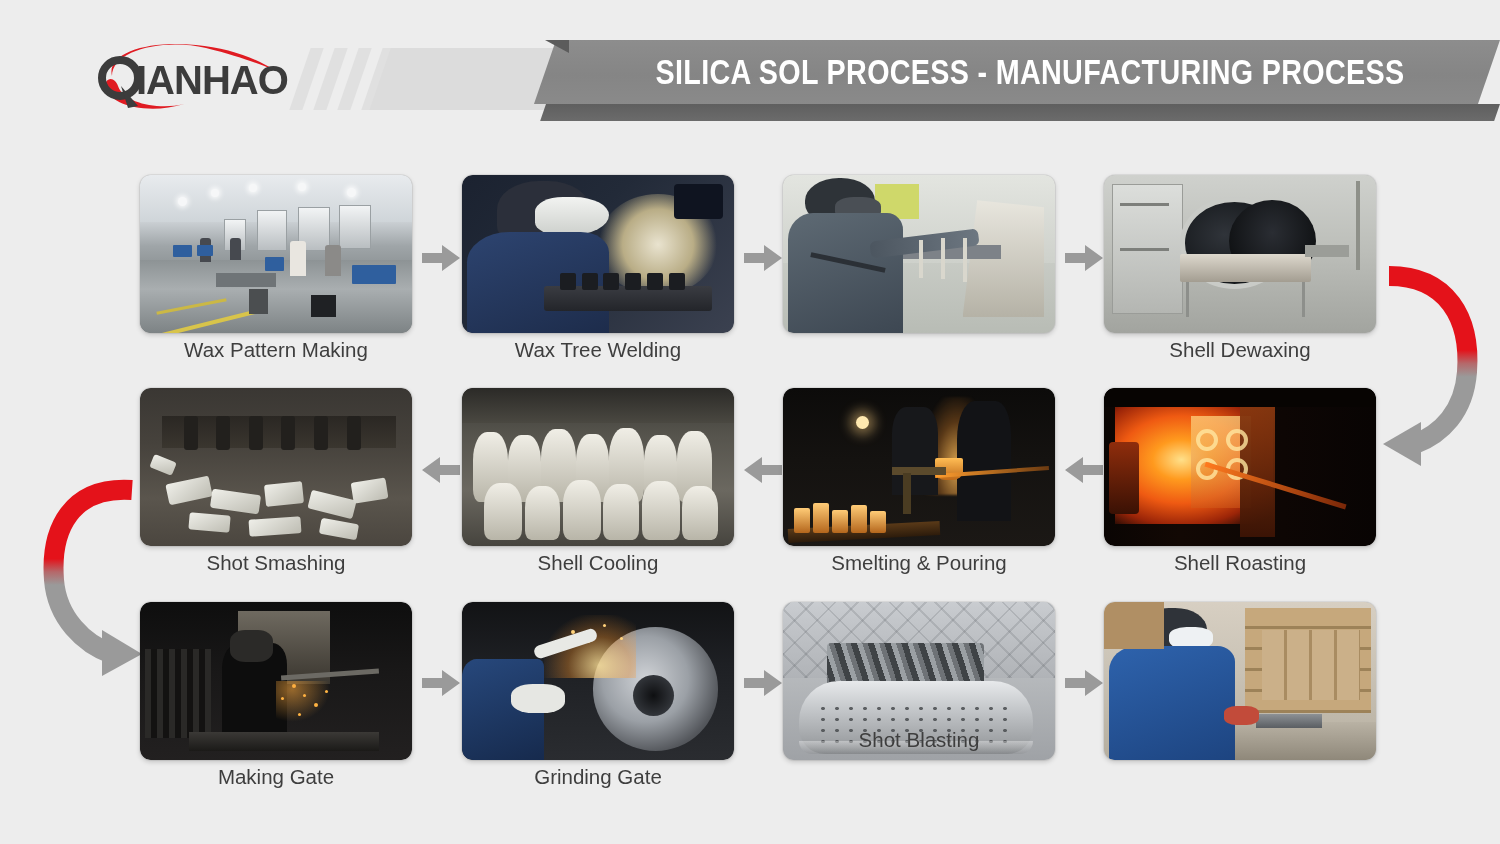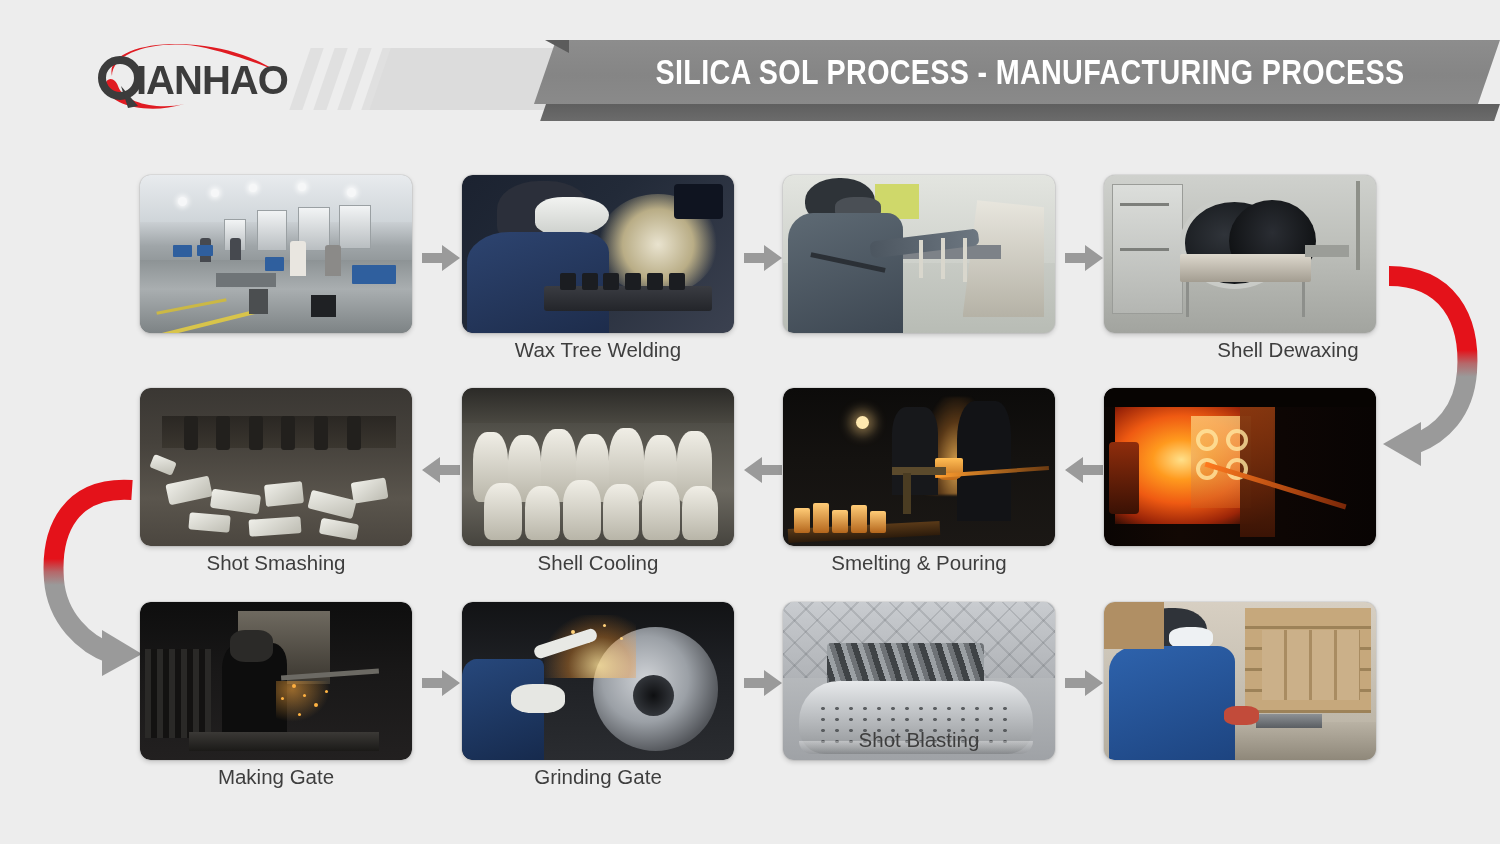--- a/index.html
+++ b/index.html
@@ -321,20 +321,21 @@
         <div class="ob blue" style="left:78%; top:57%; width:16%; height:12%;"></div>
         <div class="ob blue" style="left:46%; top:52%; width:7%; height:9%;"></div>
         <div class="ob blue" style="left:12%; top:44%; width:7%; height:8%;"></div>
         <div class="ob blue" style="left:21%; top:44%; width:6%; height:7%;"></div>
         <div class="ob" style="left:28%; top:62%; width:22%; height:9%; background:#6f7477;"></div>
         <div class="ob" style="left:40%; top:72%; width:7%; height:16%; background:#4b4e50;"></div>
         <div class="ob" style="left:63%; top:76%; width:9%; height:14%; background:#1f2124;"></div>
       </div>
     </div>
   </div>
+  <div class="cap" style="left:140px; top:338px;">Wax Pattern Making</div>
 
   <svg class="arrow" style="left:422px; top:243px;" viewBox="0 0 38 30">
     <path d="M0 10 H20 V2 L38 15 L20 28 V20 H0 Z" fill="#9a9a9a"></path>
   </svg>
 
   <div class="card" style="left:462px; top:175px;">
     <div class="photo">
       <div class="sc p2">
         <div class="glow"></div>
         <div class="head"></div>
@@ -388,21 +389,21 @@
         <div class="drum"></div>
         <div class="drum2"></div>
         <div class="cart"></div>
         <div class="legs"></div>
         <div class="ob" style="left:6%; top:18%; width:18%; height:3px; background:#7d7f7b;"></div>
         <div class="ob" style="left:6%; top:46%; width:18%; height:3px; background:#7d7f7b;"></div>
         <div class="ob" style="right:10%; top:44%; width:16%; height:8%; background:#9b9d98;"></div>
       </div>
     </div>
   </div>
-  <div class="cap" style="left:1152px; top:338px;">Shell Dewaxing</div>
+  <div class="cap" style="left:1104px; top:338px;">Shell Dewaxing</div>
 
   <svg class="curve" style="left:1375px; top:262px; width:130px; height:220px;" viewBox="0 0 130 220">
     <defs>
       <linearGradient id="gradR" x1="0" y1="0" x2="0" y2="1">
         <stop offset="0%" stop-color="#e4121a"></stop>
         <stop offset="44%" stop-color="#e4121a"></stop>
         <stop offset="52%" stop-color="#b5686a"></stop>
         <stop offset="60%" stop-color="#9a9a9a"></stop>
         <stop offset="100%" stop-color="#9a9a9a"></stop>
       </linearGradient>
@@ -500,20 +501,21 @@
         <div class="ob ring" style="left:34%; top:26%;"></div>
         <div class="ob ring" style="left:45%; top:26%;"></div>
         <div class="ob ring" style="left:34%; top:44%;"></div>
         <div class="ob ring" style="left:45%; top:44%;"></div>
         <div class="bar"></div>
         <div class="ob" style="left:2%; top:34%; width:11%; height:46%; background:linear-gradient(180deg,#8f2d0c,#3a1104); border-radius:4px;"></div>
         <div class="ob" style="left:0; top:0; width:100%; height:12%; background:#070402;"></div>
       </div>
     </div>
   </div>
+  <div class="cap" style="left:1104px; top:551px;">Shell Roasting</div>
 
   <svg class="curve" style="left:40px; top:472px; width:135px; height:215px;" viewBox="0 0 135 215">
     <defs>
       <linearGradient id="gradL" x1="0" y1="0" x2="0" y2="1">
         <stop offset="0%" stop-color="#e4121a"></stop>
         <stop offset="42%" stop-color="#e4121a"></stop>
         <stop offset="50%" stop-color="#b5686a"></stop>
         <stop offset="58%" stop-color="#9a9a9a"></stop>
         <stop offset="100%" stop-color="#9a9a9a"></stop>
       </linearGradient>

